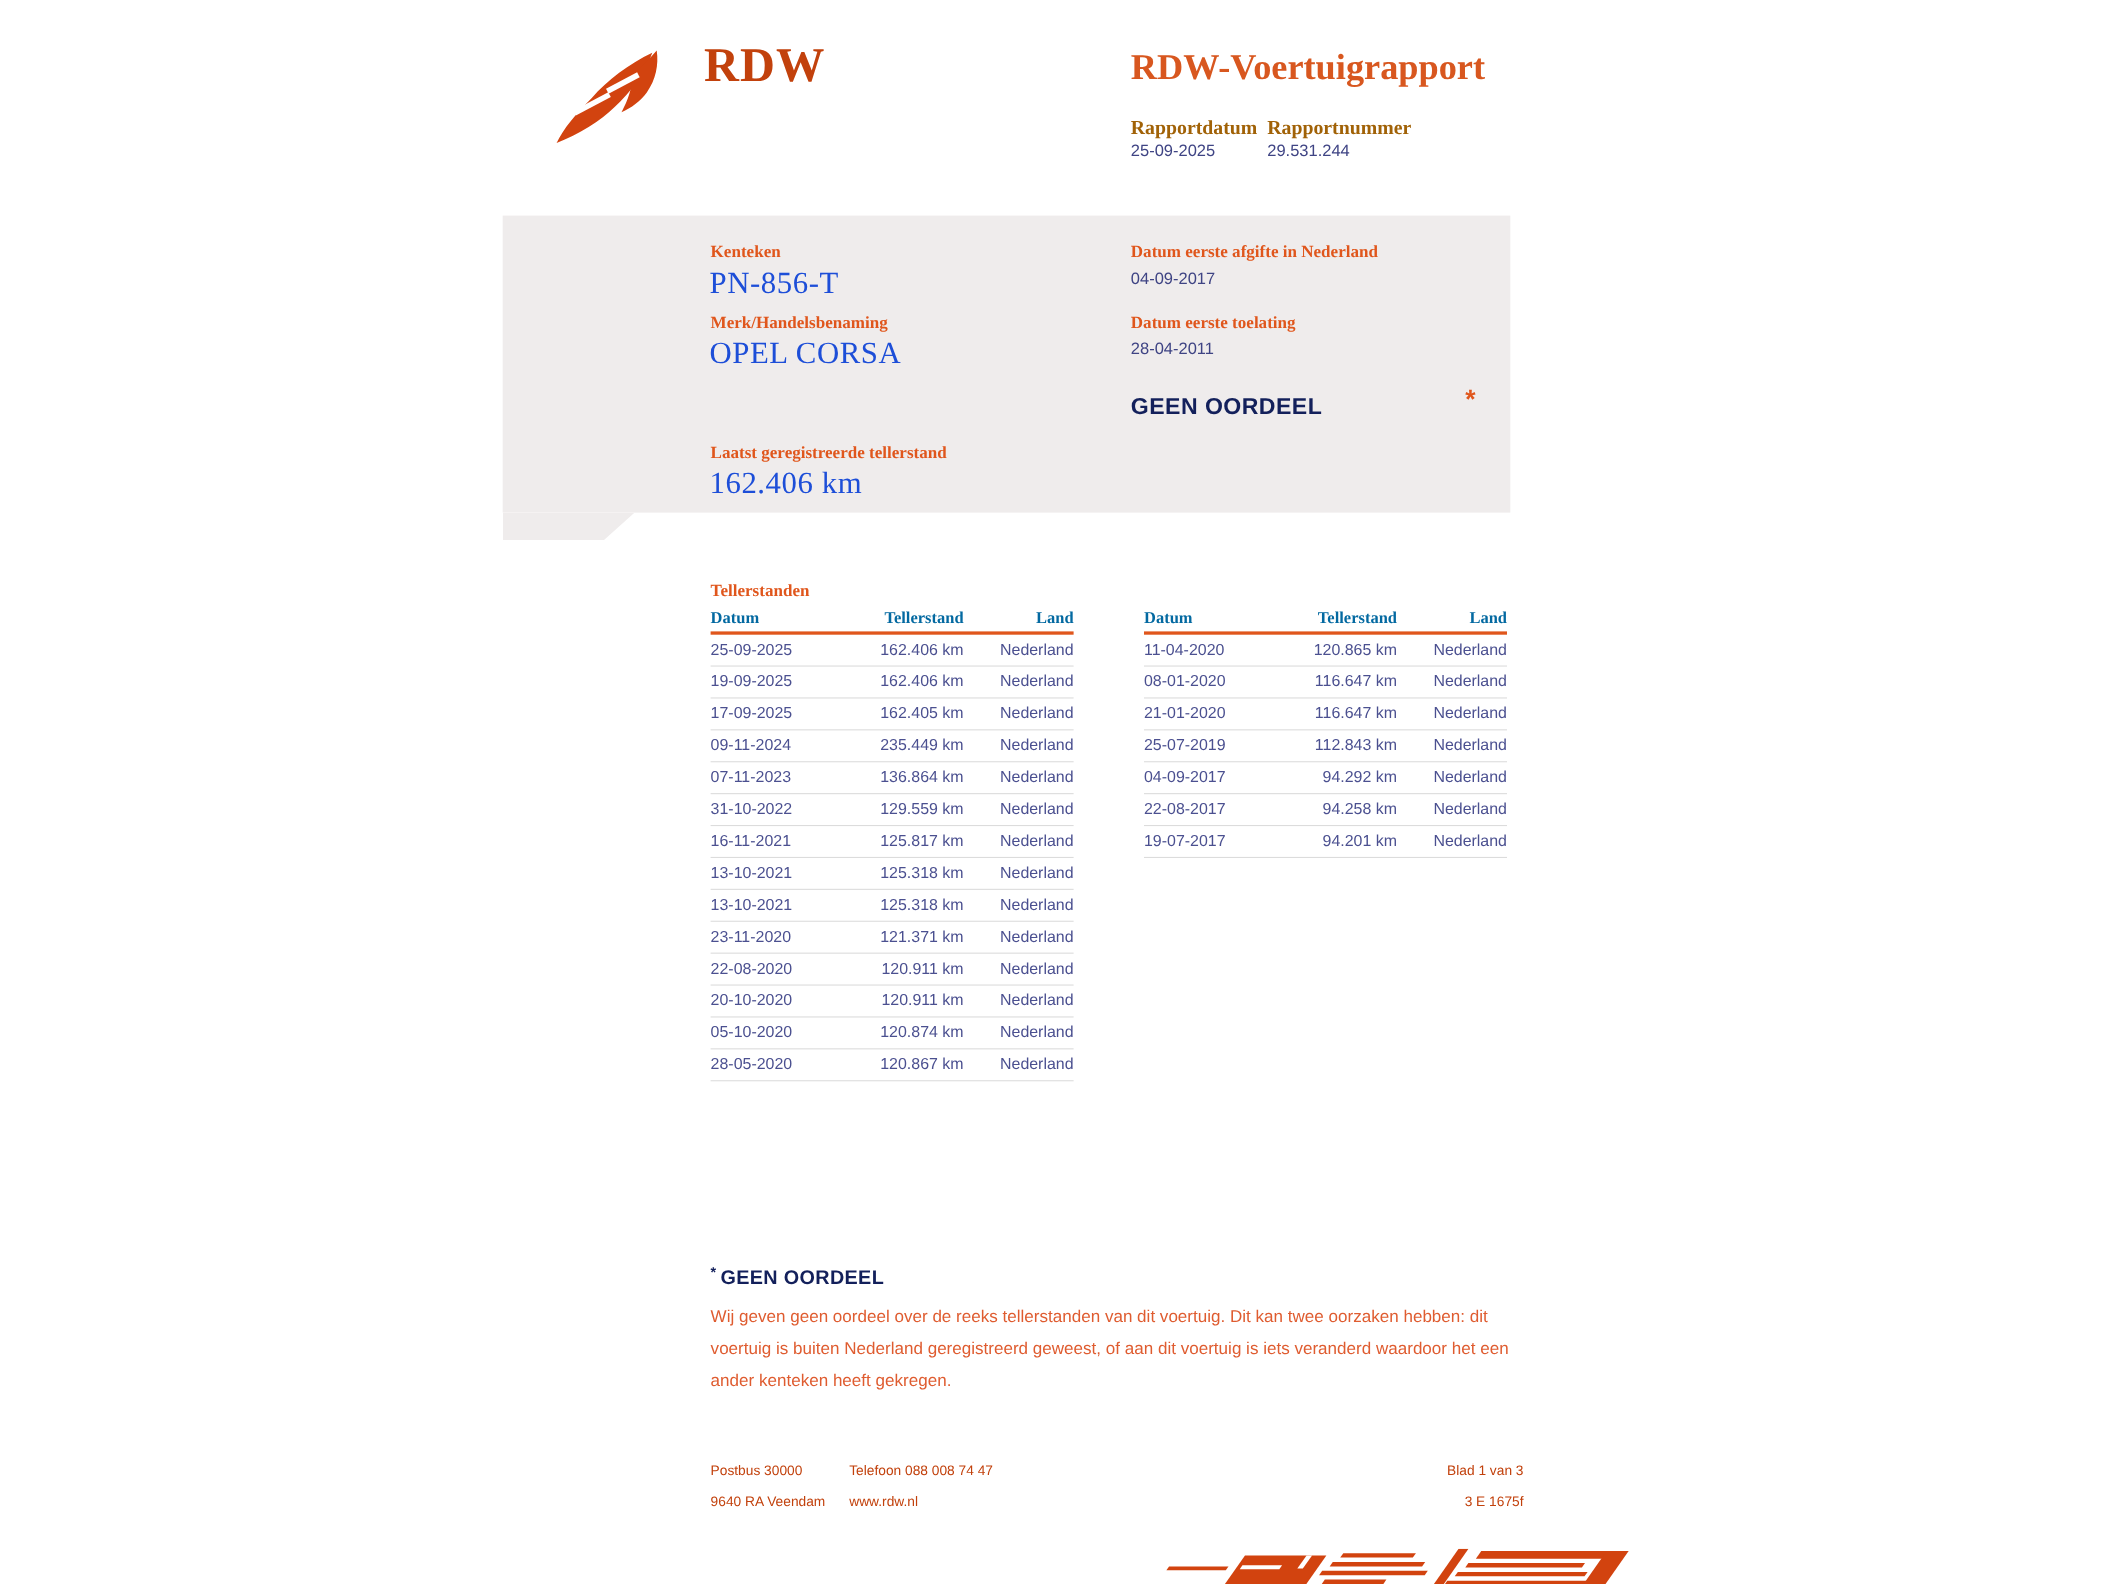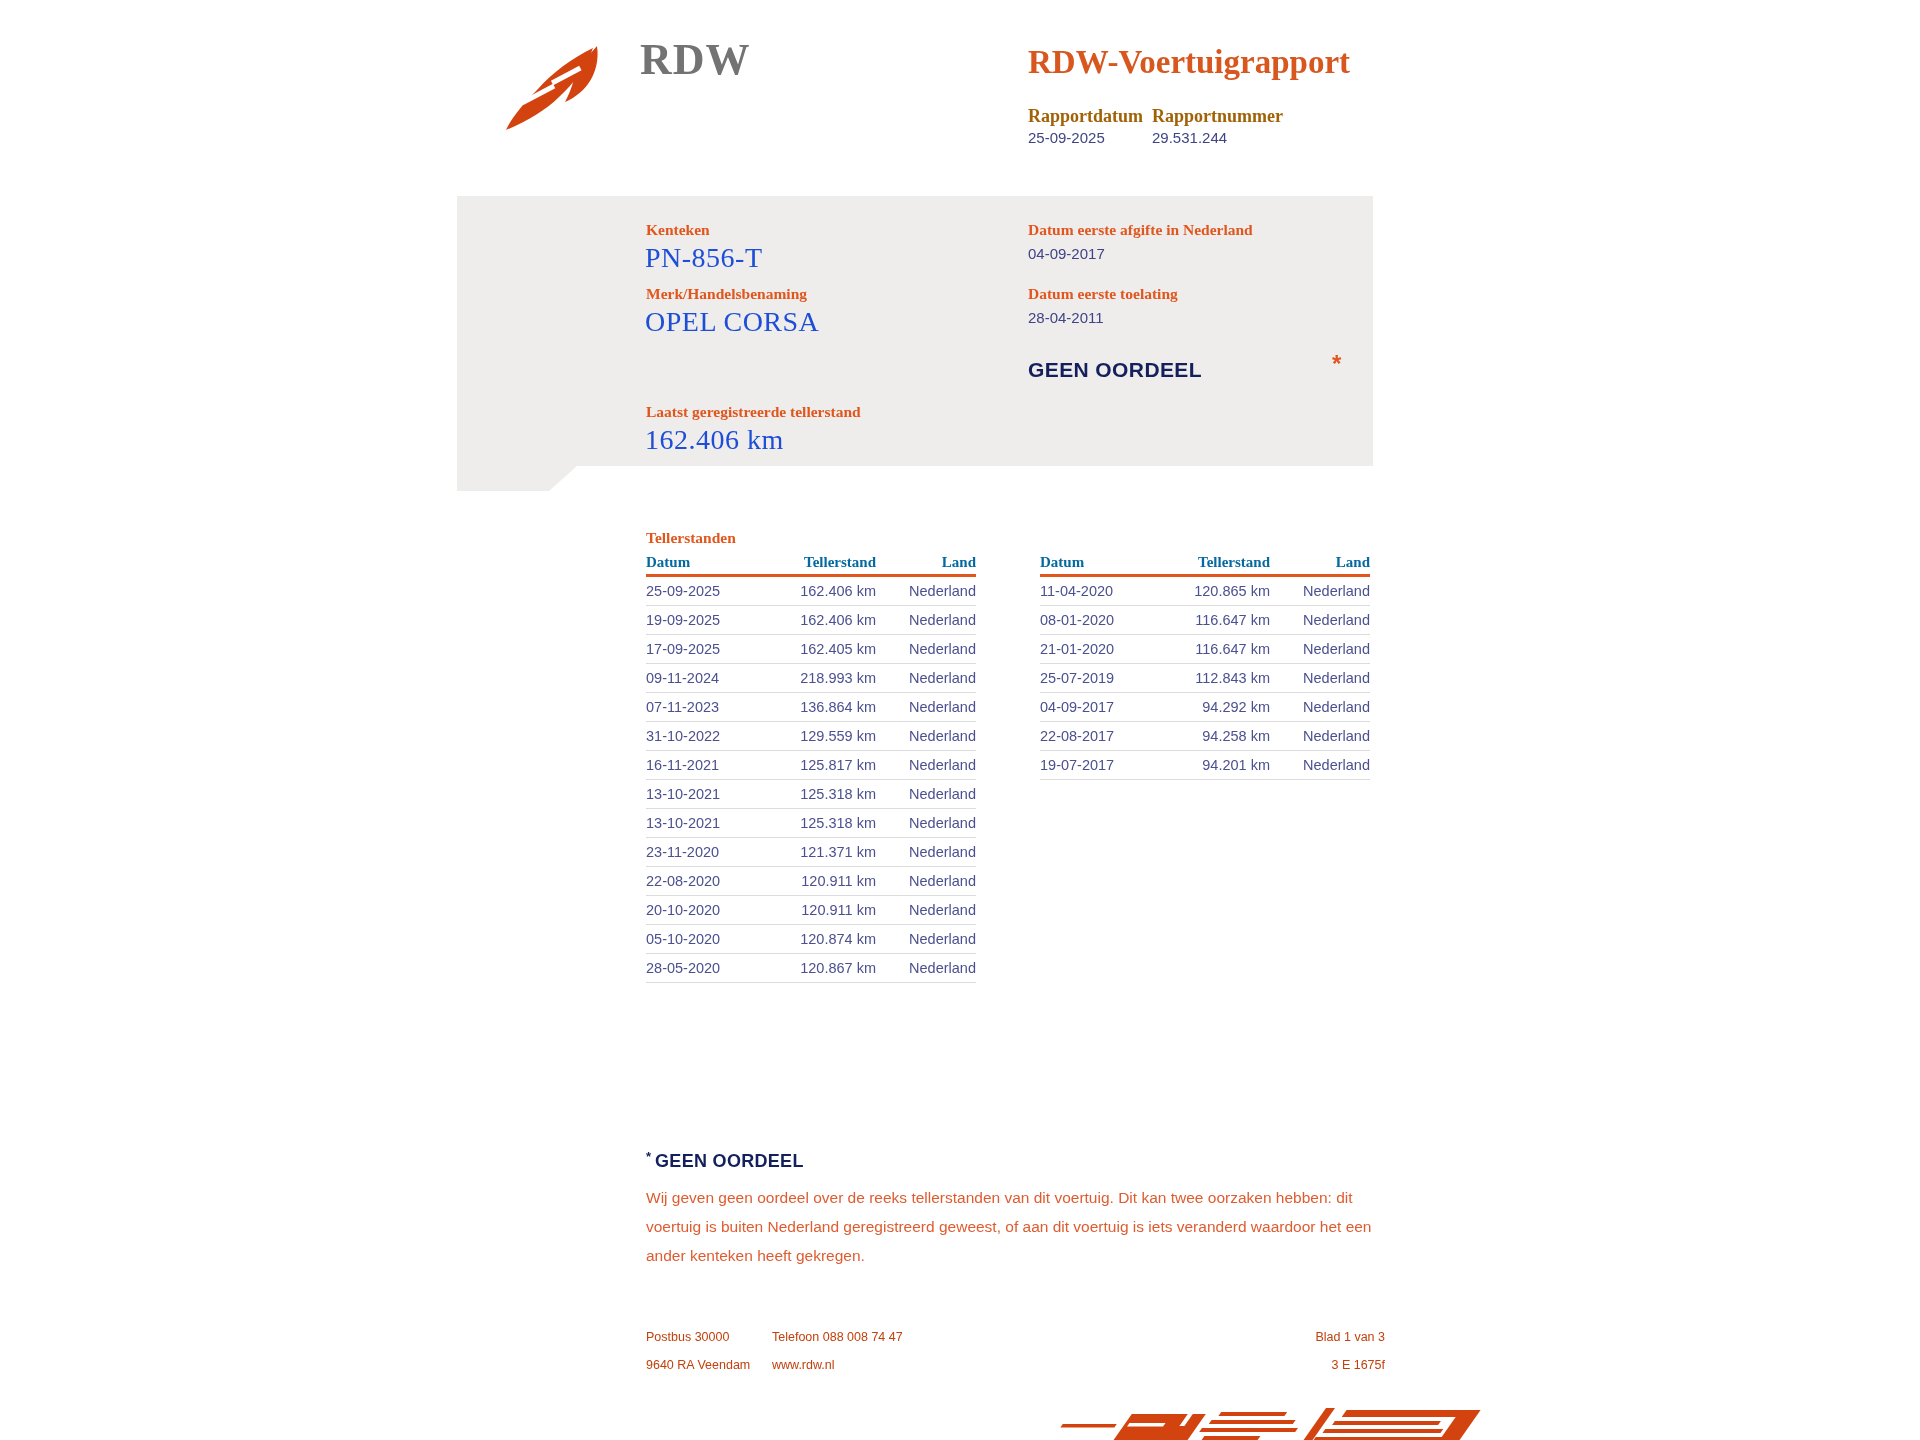--- a/index.html
+++ b/index.html
@@ -4,21 +4,21 @@
 <style>
   html,body{margin:0;padding:0;background:#ffffff;}
   body{
     width:1920px;height:1440px;position:relative;overflow:hidden;
     font-family:"Liberation Sans","DejaVu Sans",sans-serif;
   }
   .abs{position:absolute;}
 
   
   .logo-word{font-family:"Liberation Serif","DejaVu Serif",serif;font-weight:700;
-    font-size:44px;color:#737373;letter-spacing:1px;}
+    font-size:44px;color:#c2410c;letter-spacing:1px;}
   .report-title{font-family:"Liberation Serif","DejaVu Serif",serif;font-weight:700;
     font-size:33px;color:#d8571f;}
   .meta-label{font-family:"Liberation Serif","DejaVu Serif",serif;font-weight:700;
     font-size:18px;color:#a16207;}
   .meta-value{font-size:15px;color:#3f4484;}
 
   
   .vbox{background:#efecec;}
   .vbox-tab{background:#efecec;clip-path:polygon(0 0,100% 0,calc(100% - 28px) 100%,0 100%);}
   .olabel{font-family:"Liberation Serif","DejaVu Serif",serif;font-weight:700;
@@ -103,21 +103,21 @@
         <span class="c1">162.406 km</span>
         <span class="c2">Nederland</span>
       </div>
       <div class="trow">
         <span class="c0">17-09-2025</span>
         <span class="c1">162.405 km</span>
         <span class="c2">Nederland</span>
       </div>
       <div class="trow">
         <span class="c0">09-11-2024</span>
-        <span class="c1">218.993 km</span>
+        <span class="c1">235.449 km</span>
         <span class="c2">Nederland</span>
       </div>
       <div class="trow">
         <span class="c0">07-11-2023</span>
         <span class="c1">136.864 km</span>
         <span class="c2">Nederland</span>
       </div>
       <div class="trow">
         <span class="c0">31-10-2022</span>
         <span class="c1">129.559 km</span>

